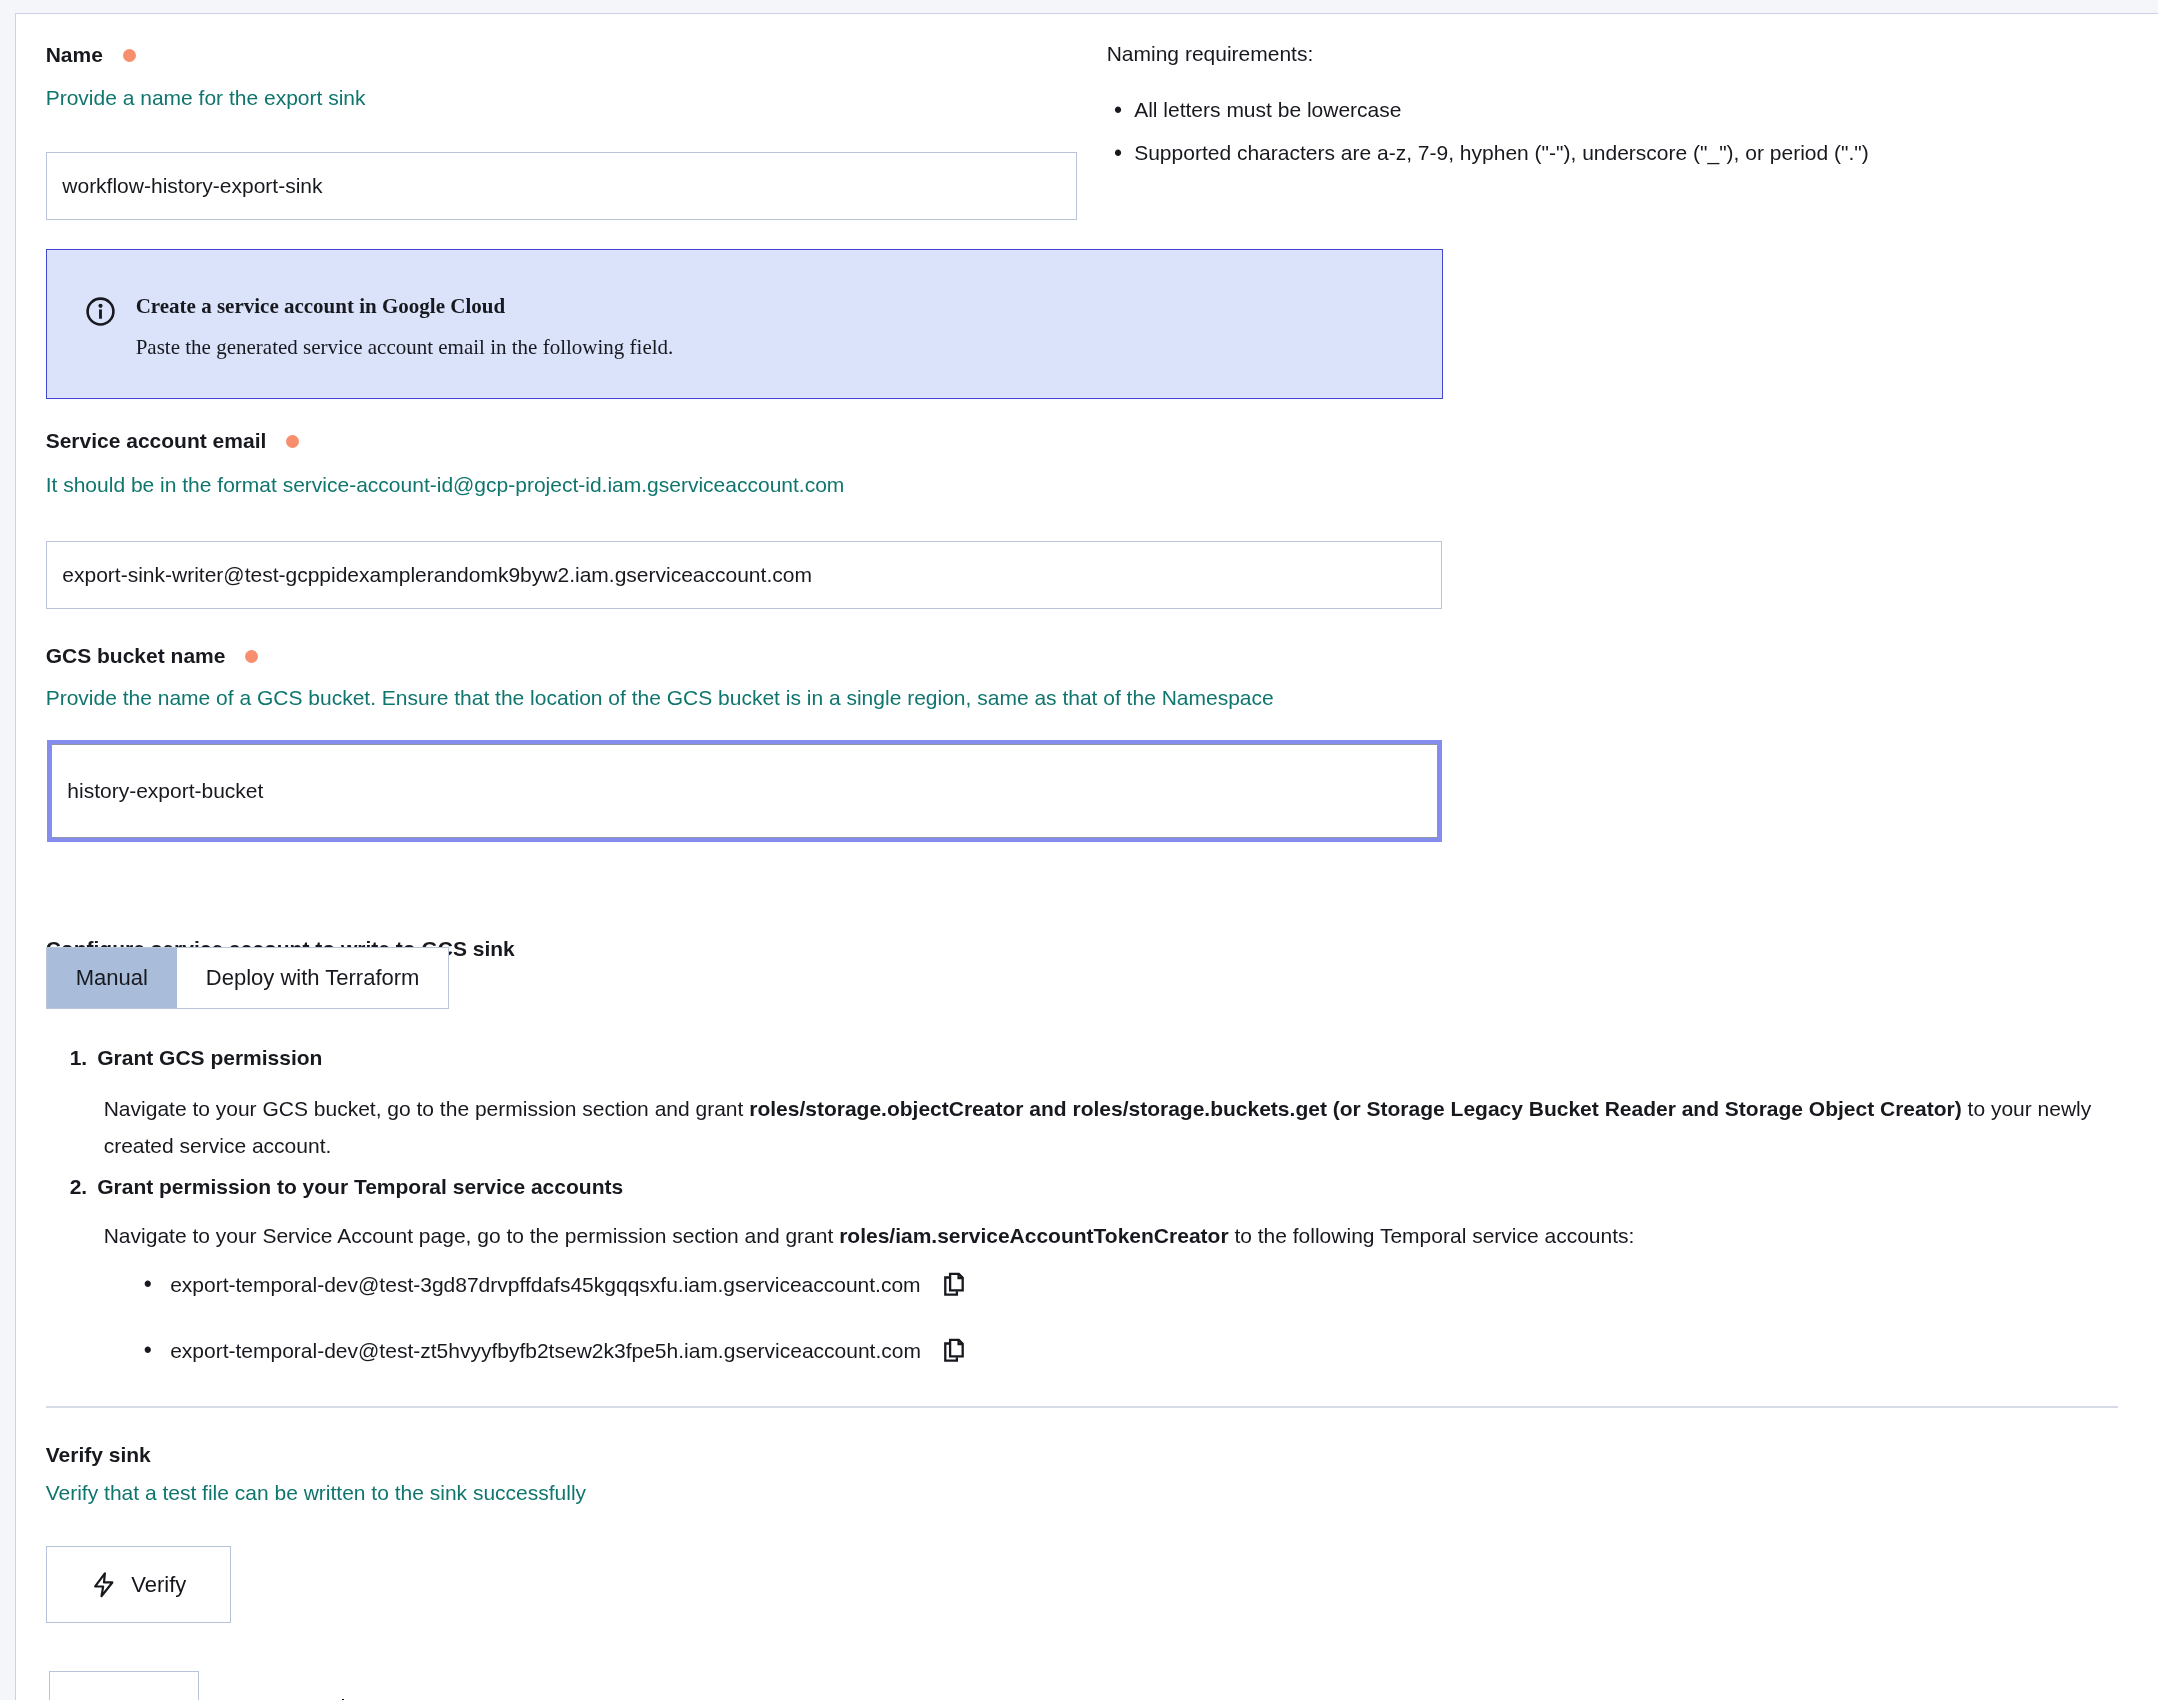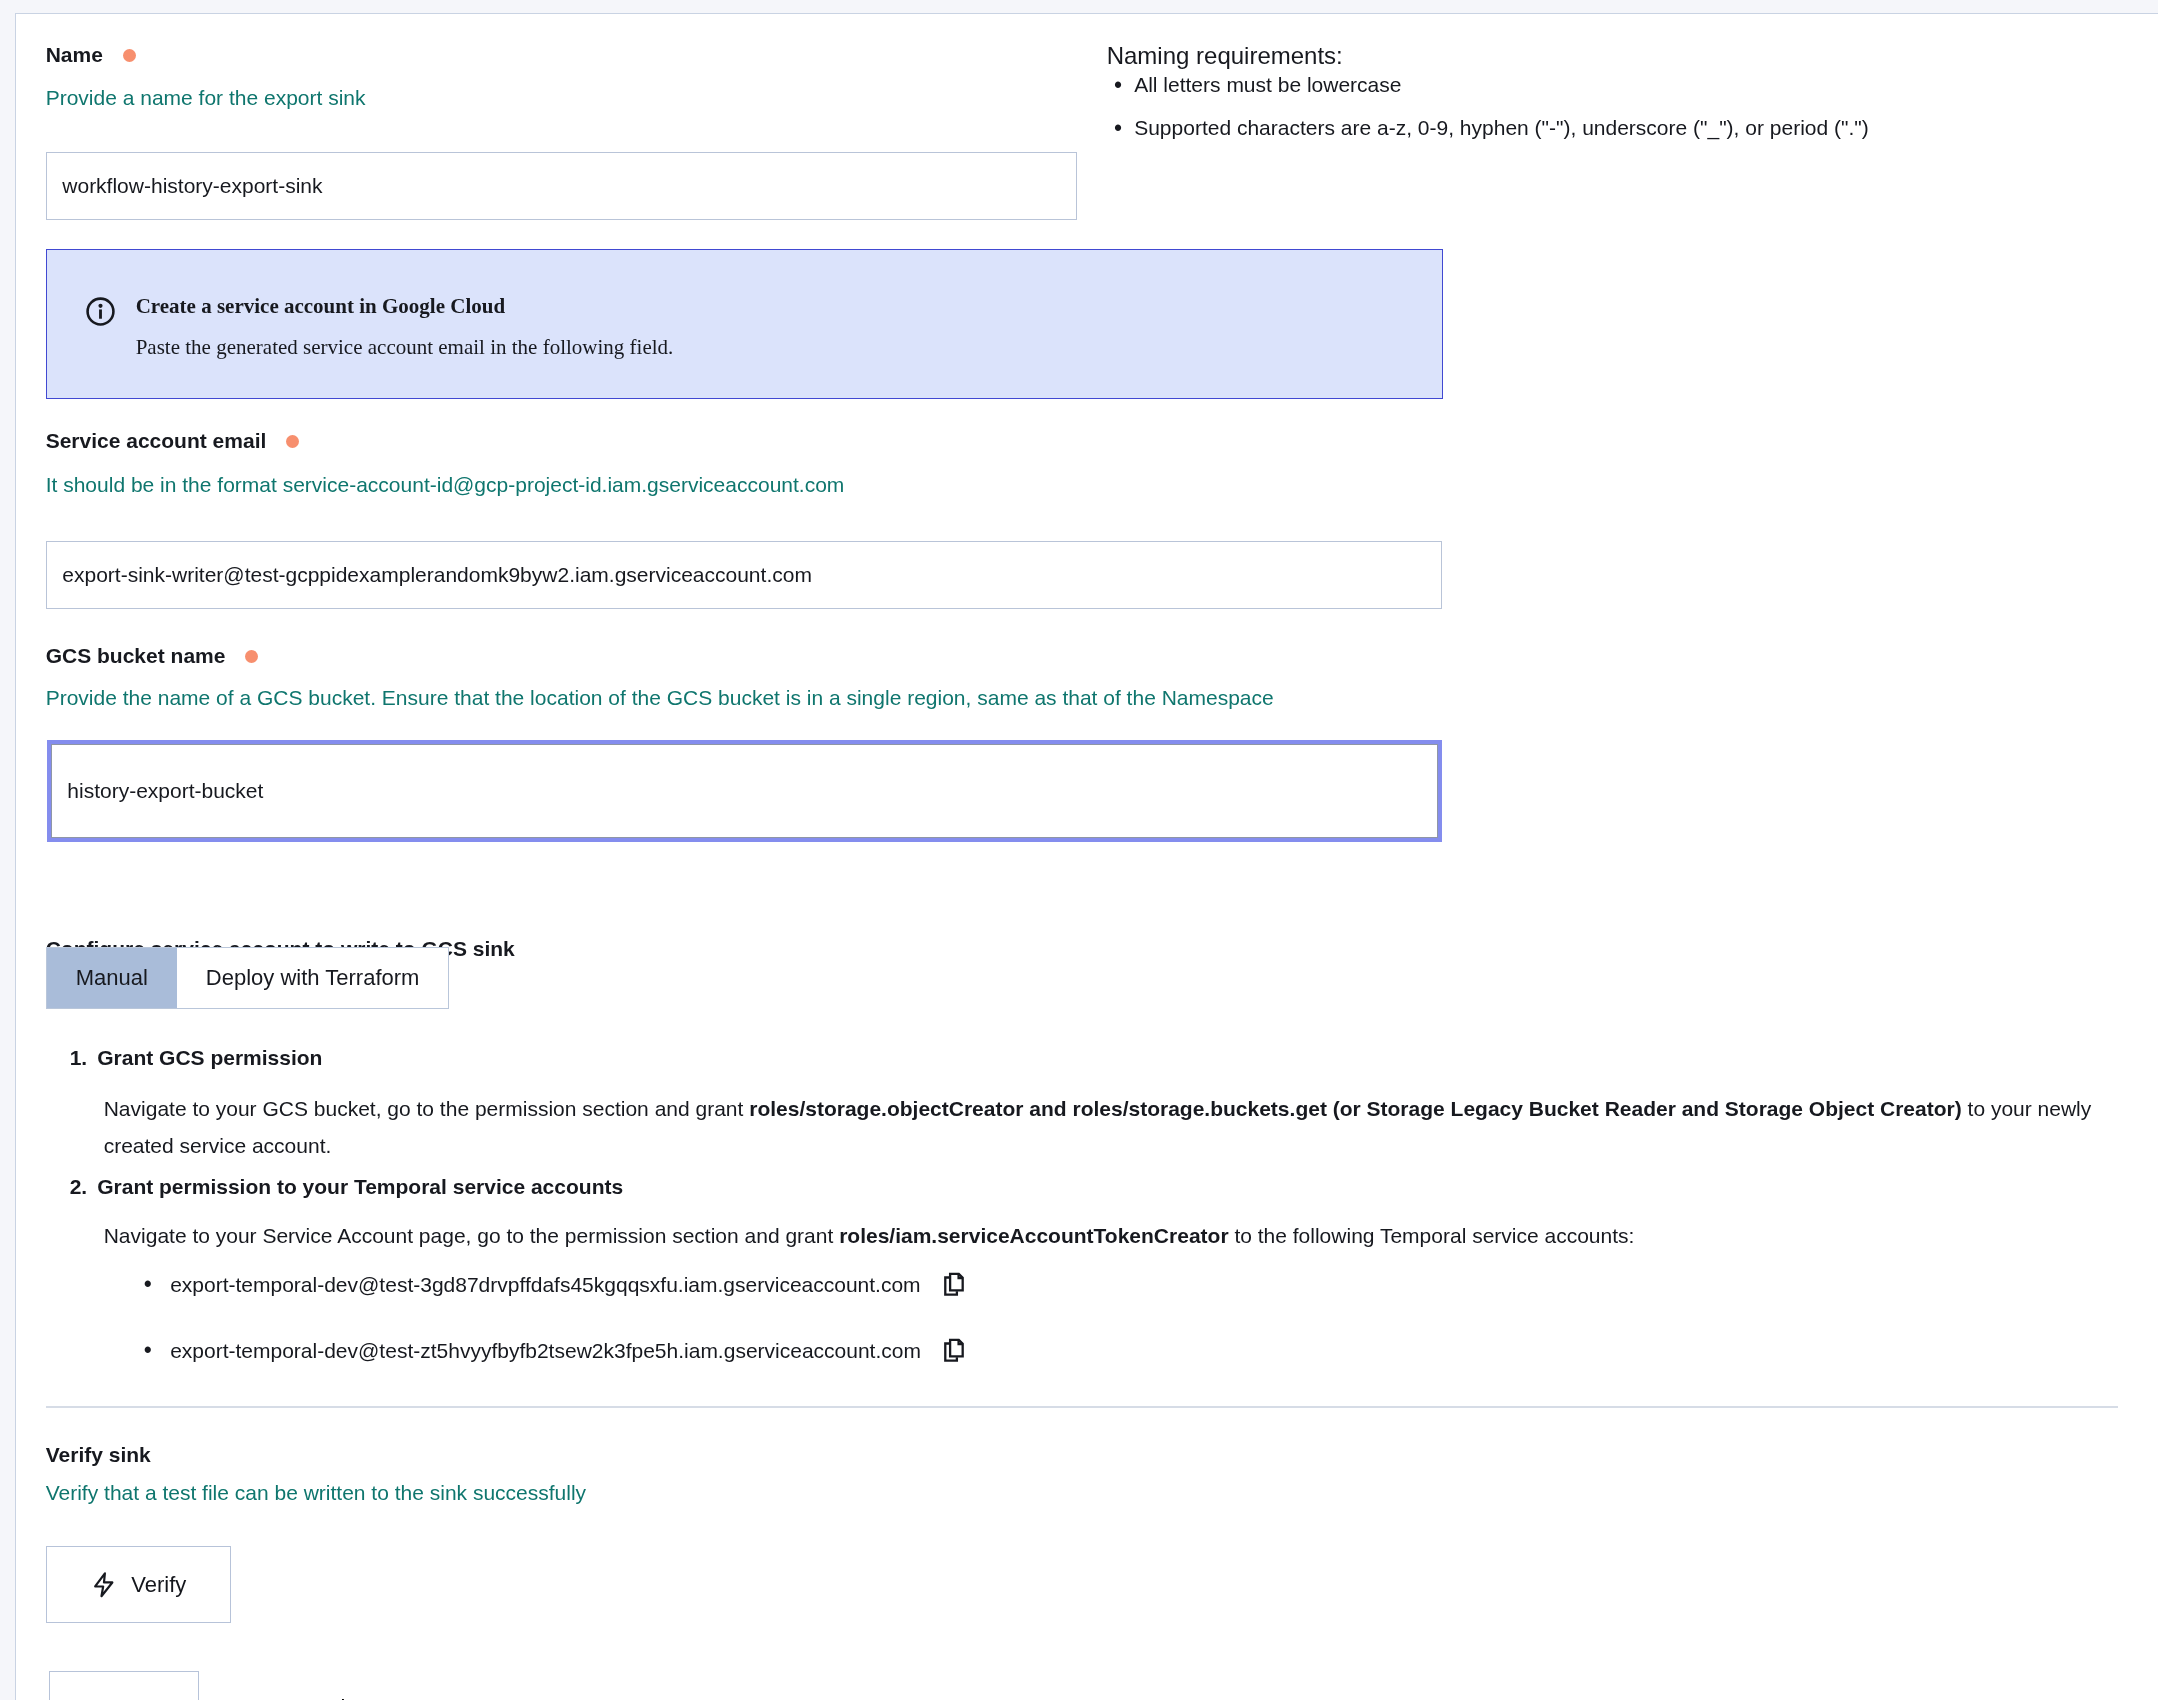--- a/index.html
+++ b/index.html
@@ -41,21 +41,21 @@
   .text-input.focused {
     border: 0.9px solid #8f96a5;
     outline: 4.6px solid #848dee;
     outline-offset: 0;
   }
   .input-wrap1 { left: 30px; top: 138px; width: 1031px; height: 68px; }
   .input-wrap2 { left: 30px; top: 527px; width: 1396px; height: 68px; }
   .input-wrap3 { left: 35px; top: 730px; width: 1387px; height: 94px; }
 
   .naming { left: 1091px; top: 27.5px; width: 1029px; }
-  .naming-title { font-size: 24px; font-weight: 400; margin-bottom: 0; }
+  .naming-title { font-size: 21px; font-weight: 400; margin-bottom: 29px; }
   .naming ul { list-style: none; }
   .naming li {
     font-size: 21px; line-height: 30px; margin-bottom: 13.8px;
     padding-left: 27.5px; position: relative;
   }
   .naming li::before {
     content: "•"; position: absolute; left: 7.3px; top: 0px;
     font-size: 23px;
   }
 
@@ -133,21 +133,21 @@
   </div>
   <div class="abs desc" style="left:30px; top:72px;">Provide a name for the export sink</div>
   <div class="abs input-wrap1">
     <input class="text-input" type="text" value="workflow-history-export-sink" style="">
   </div>
 
   <div class="abs naming">
     <div class="naming-title">Naming requirements:</div>
     <ul>
       <li>All letters must be lowercase</li>
-      <li>Supported characters are a-z, 0-9, hyphen ("-"), underscore ("_"), or period (".")</li>
+      <li>Supported characters are a-z, 7-9, hyphen ("-"), underscore ("_"), or period (".")</li>
     </ul>
   </div>
 
   <div class="abs info-box">
     <span class="info-icon-wrap">
       <svg width="31" height="31" viewBox="0 0 24 24" fill="none">
         <circle cx="12" cy="12" r="10" stroke="#17191f" stroke-width="2"></circle>
         <circle cx="12" cy="7.6" r="1.6" fill="#17191f"></circle>
         <rect x="10.9" y="10.4" width="2.2" height="7.2" fill="#17191f"></rect>
       </svg>

